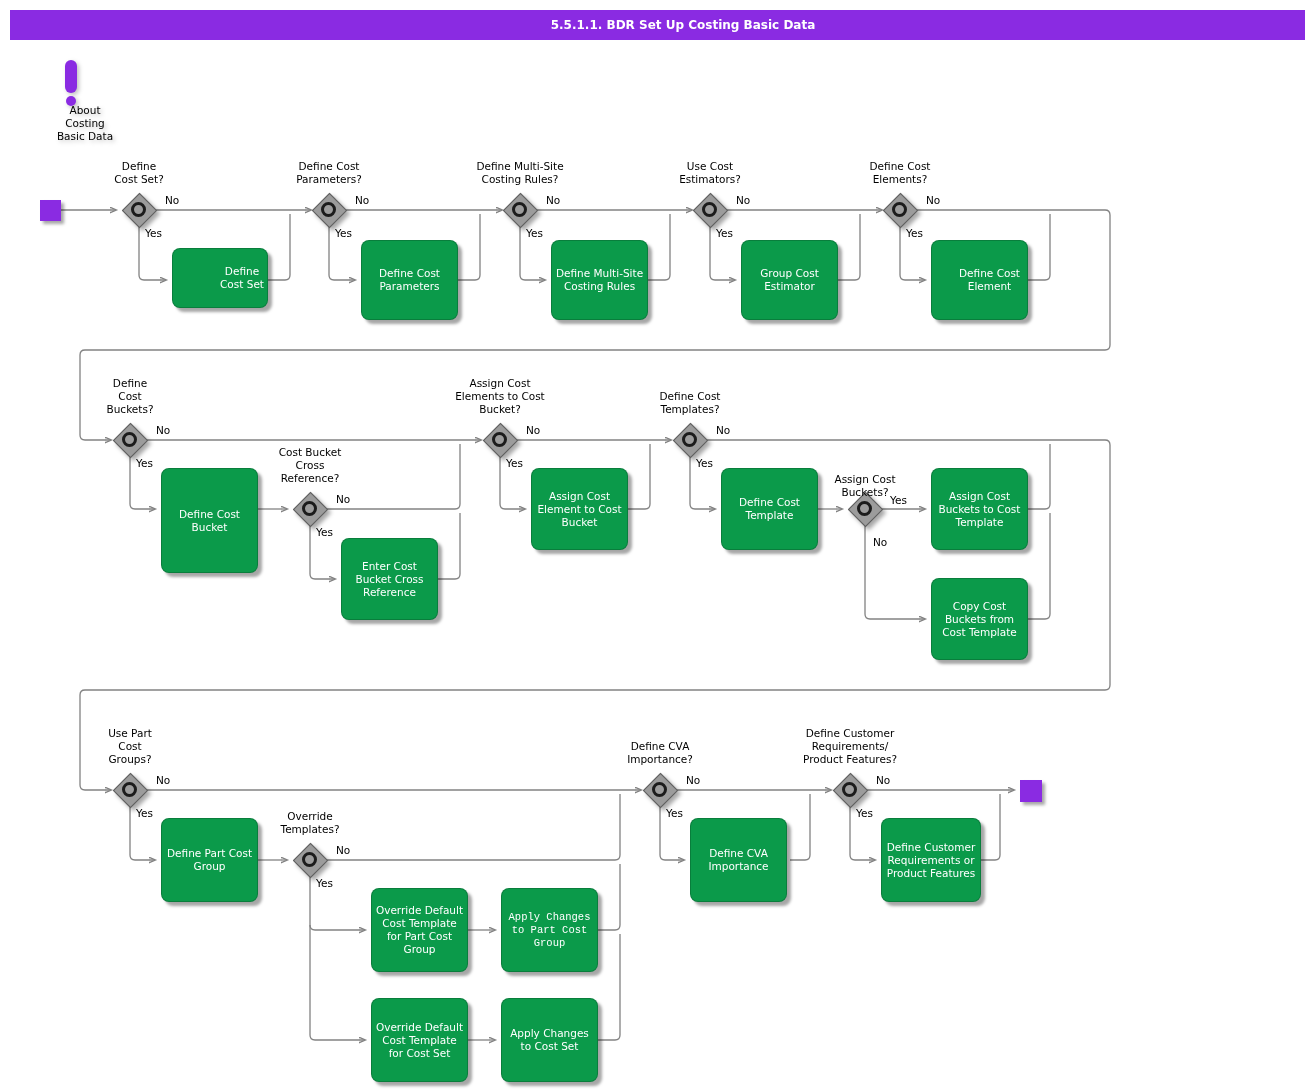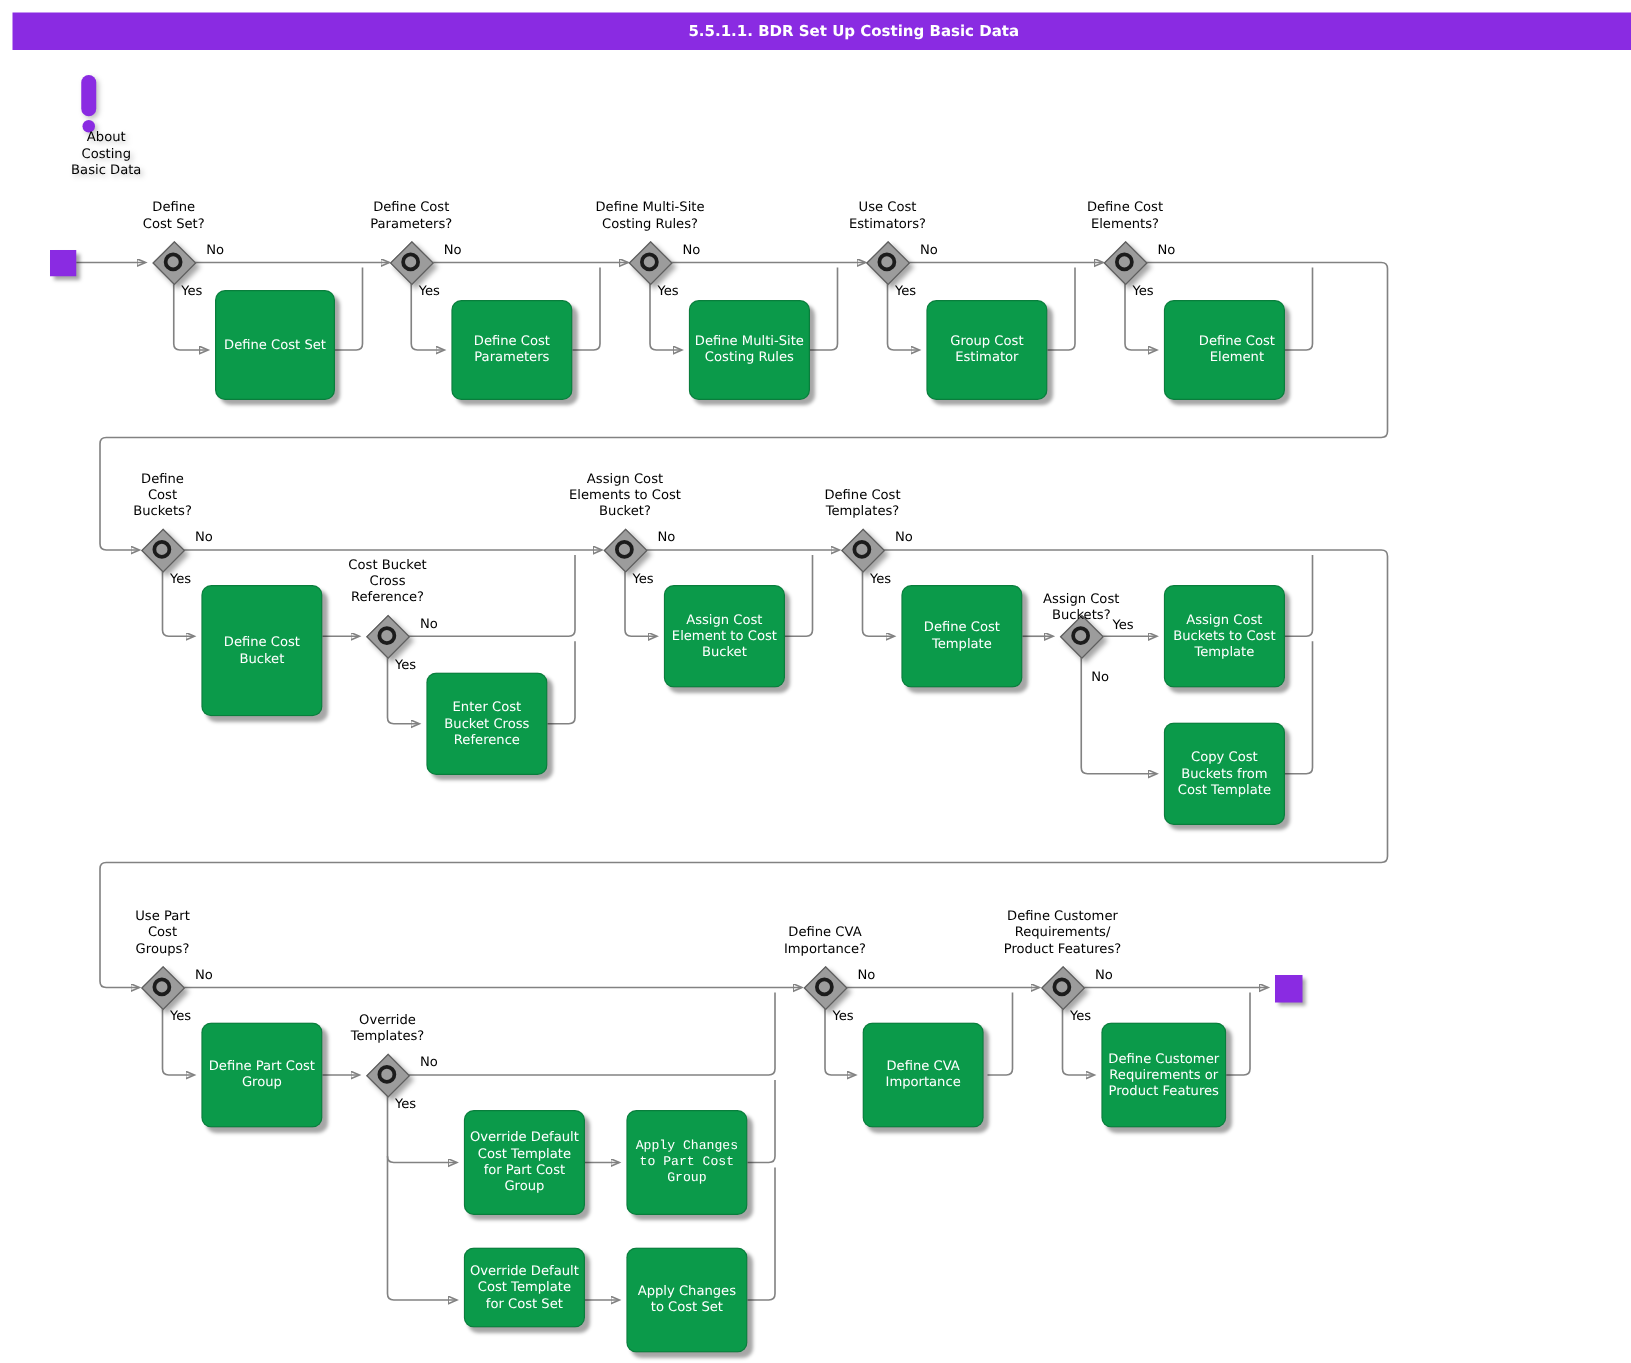--- a/index.html
+++ b/index.html
@@ -110,35 +110,35 @@
       <path d="M677 790 H831" marker-end="url(#arw)"></path>
       <path d="M850 807 V855 Q850 860 855 860 H875" marker-end="url(#arw)"></path>
       <path d="M867 790 H1014" marker-end="url(#arw)"></path>
     </g>
   </svg>
 
   <div class="endpoint" style="left:40px;top:200px;width:21px;height:21px;"></div>
   <div class="endpoint" style="left:1020px;top:780px;width:22px;height:22px;"></div>
 
   <div id="nodes">
-      <div class="task" style="left: 172px; top: 232px; width: 96px; height: 88px;">Define Cost Set</div>
+      <div class="task" style="left: 172px; top: 248px; width: 96px; height: 60px; padding-left: 46px;">Define Cost Set</div>
       <div class="task" style="left: 361px; top: 240px; width: 97px; height: 80px;">Define Cost Parameters</div>
       <div class="task" style="left: 551px; top: 240px; width: 97px; height: 80px;">Define Multi-Site Costing Rules</div>
       <div class="task" style="left: 741px; top: 240px; width: 97px; height: 80px;">Group Cost Estimator</div>
       <div class="task" style="left: 931px; top: 240px; width: 97px; height: 80px; padding-left: 22px;">Define Cost Element</div>
       <div class="task" style="left: 161px; top: 468px; width: 97px; height: 105px;">Define Cost Bucket</div>
       <div class="task" style="left: 341px; top: 538px; width: 97px; height: 82px;">Enter Cost Bucket Cross Reference</div>
       <div class="task" style="left: 531px; top: 468px; width: 97px; height: 82px;">Assign Cost Element to Cost Bucket</div>
       <div class="task" style="left: 721px; top: 468px; width: 97px; height: 82px;">Define Cost Template</div>
       <div class="task" style="left: 931px; top: 468px; width: 97px; height: 82px;">Assign Cost Buckets to Cost Template</div>
       <div class="task" style="left: 931px; top: 578px; width: 97px; height: 82px;">Copy Cost Buckets from Cost Template</div>
       <div class="task" style="left: 161px; top: 818px; width: 97px; height: 84px;">Define Part Cost Group</div>
       <div class="task" style="left: 371px; top: 888px; width: 97px; height: 84px;">Override Default Cost Template for Part Cost Group</div>
       <div class="task" style="left: 501px; top: 888px; width: 97px; height: 84px; font-family: Liberation Mono, monospace;">Apply Changes to Part Cost Group</div>
-      <div class="task" style="left: 371px; top: 998px; width: 97px; height: 64px;">Override Default Cost Template for Cost Set</div>
+      <div class="task" style="left: 371px; top: 998px; width: 97px; height: 84px;">Override Default Cost Template for Cost Set</div>
       <div class="task" style="left: 501px; top: 998px; width: 97px; height: 84px;">Apply Changes to Cost Set</div>
       <div class="task" style="left: 690px; top: 818px; width: 97px; height: 84px;">Define CVA Importance</div>
       <div class="task" style="left: 881px; top: 818px; width: 100px; height: 84px;">Define Customer Requirements or Product Features</div>
       <div class="decision" style="left: 122px; top: 193px;">
         <div class="dsq"></div>
         <div class="dcirc"></div>
       </div>
       <div class="dlabel" style="left: 110px; top: 160px; width: 58px;">Define Cost Set?</div>
       <div class="elabel" style="left: 165px; top: 194px;">No</div>
       <div class="elabel" style="left: 145px; top: 227px;">Yes</div>

